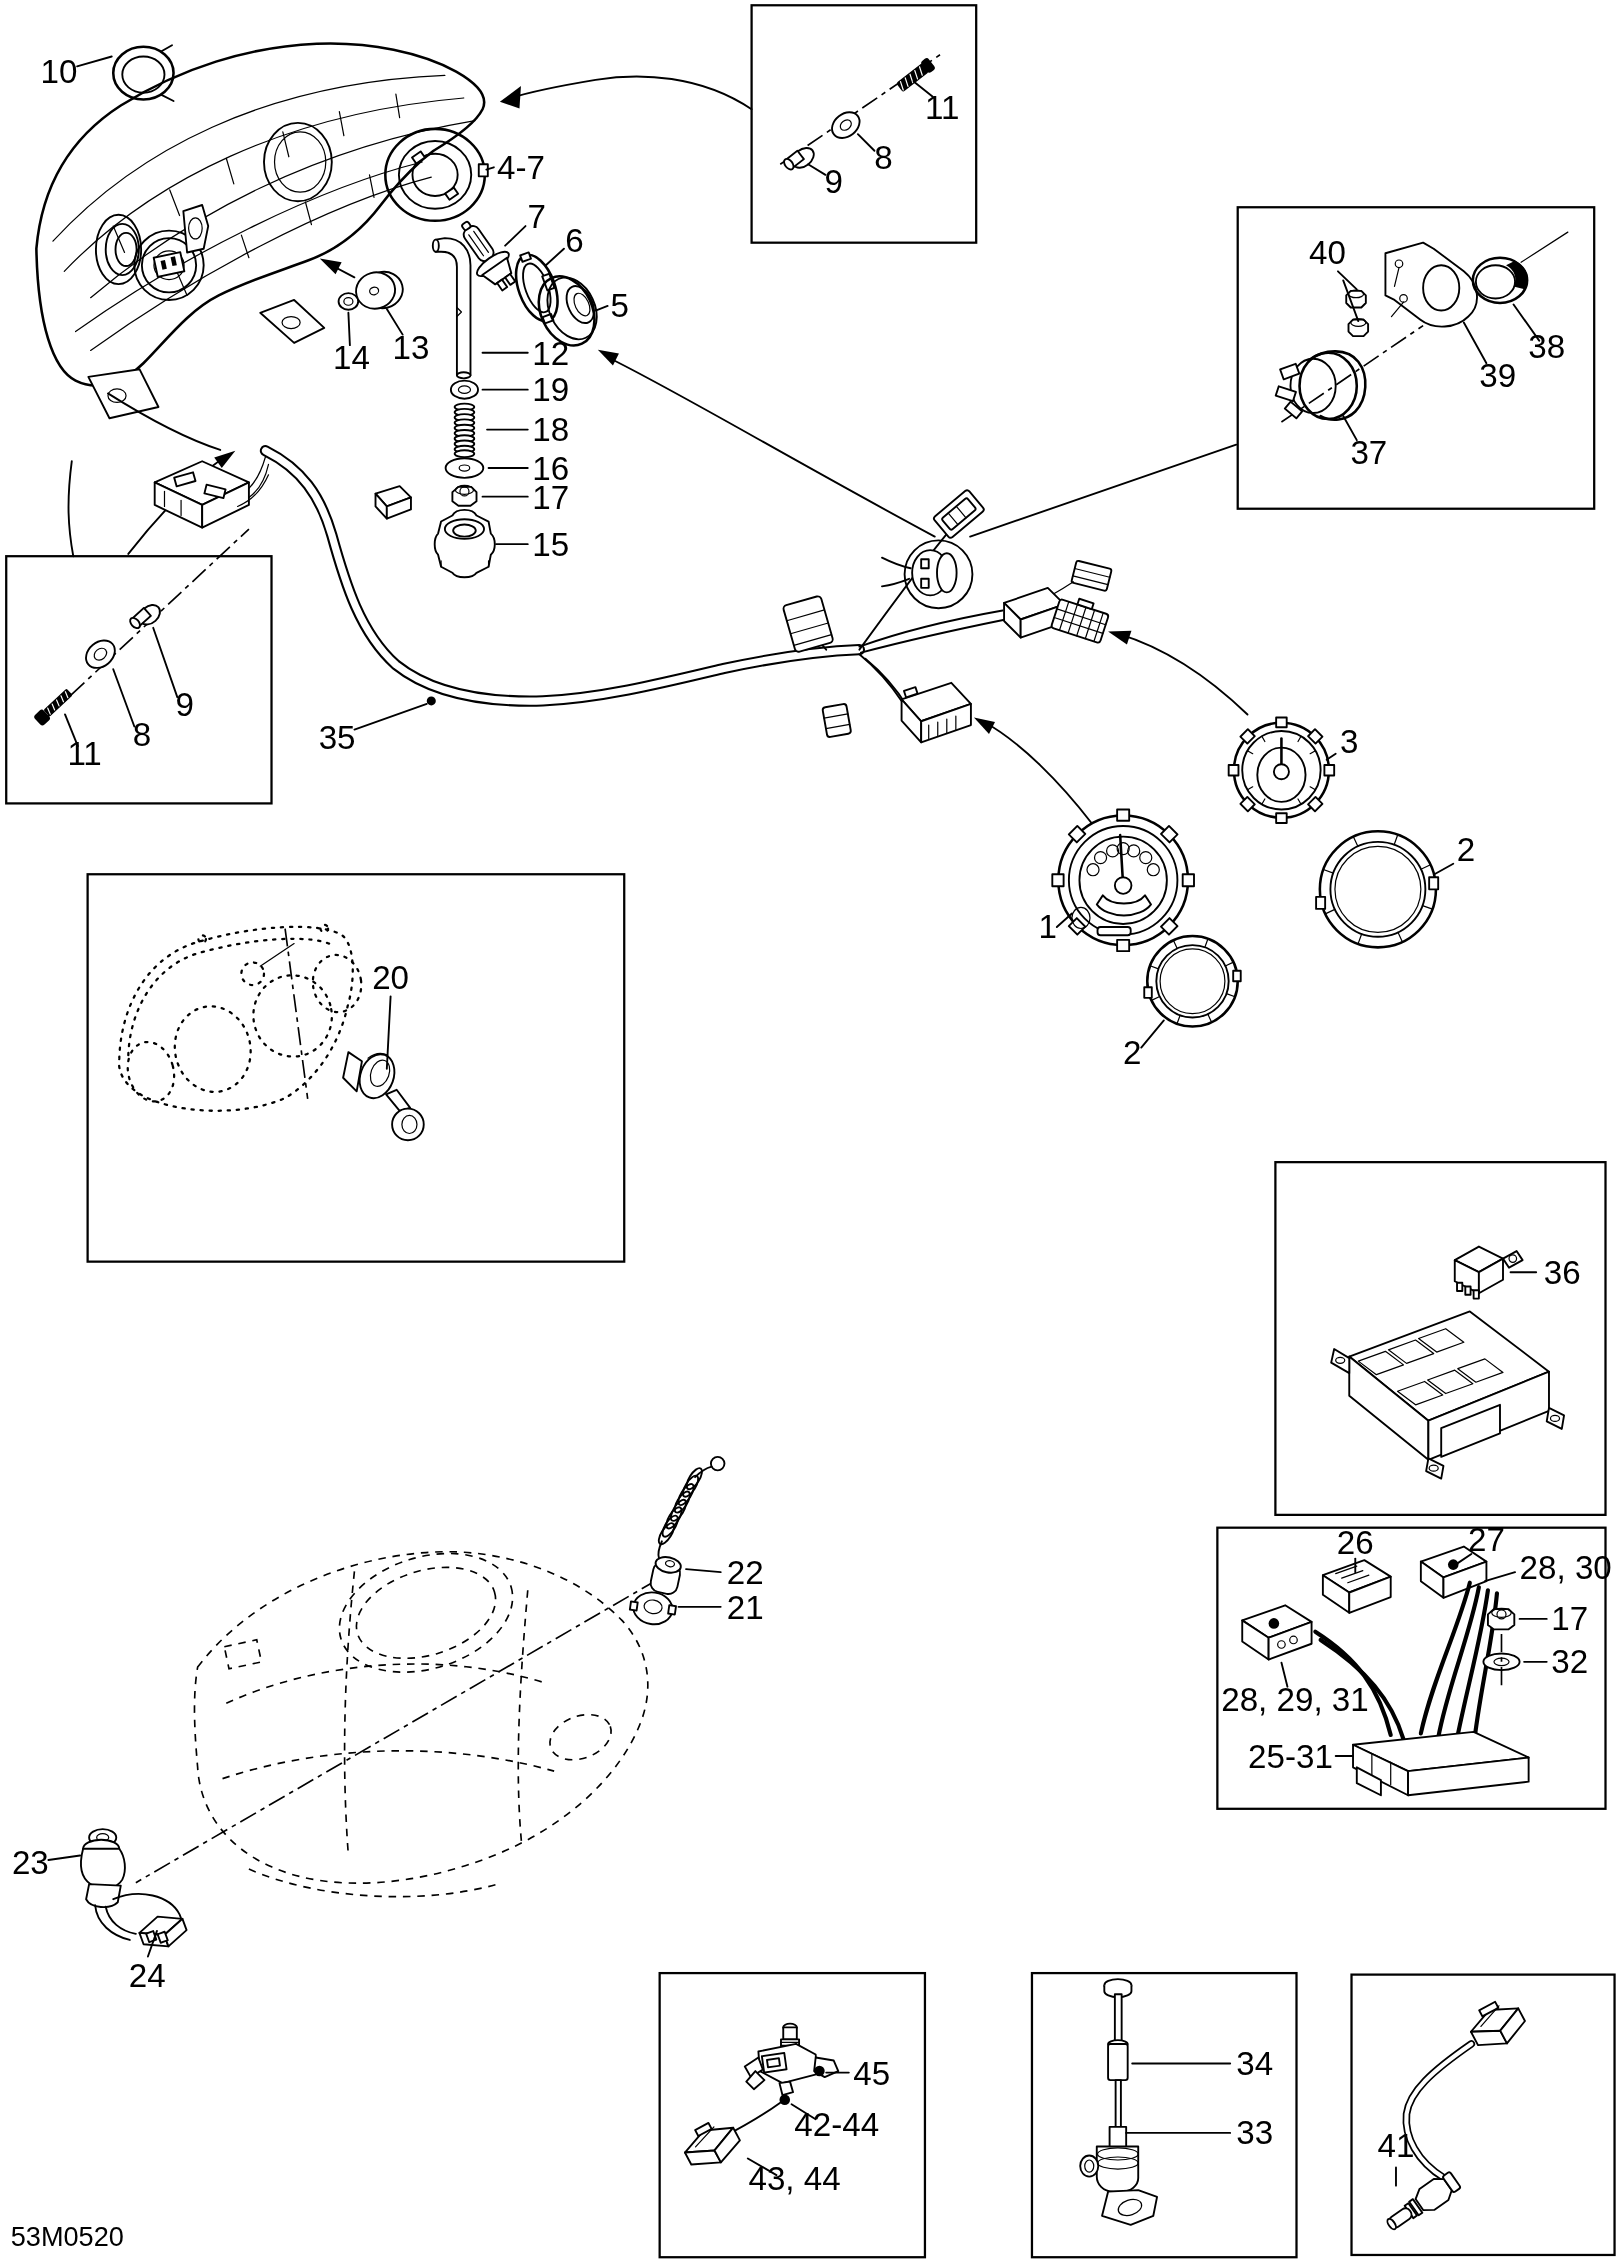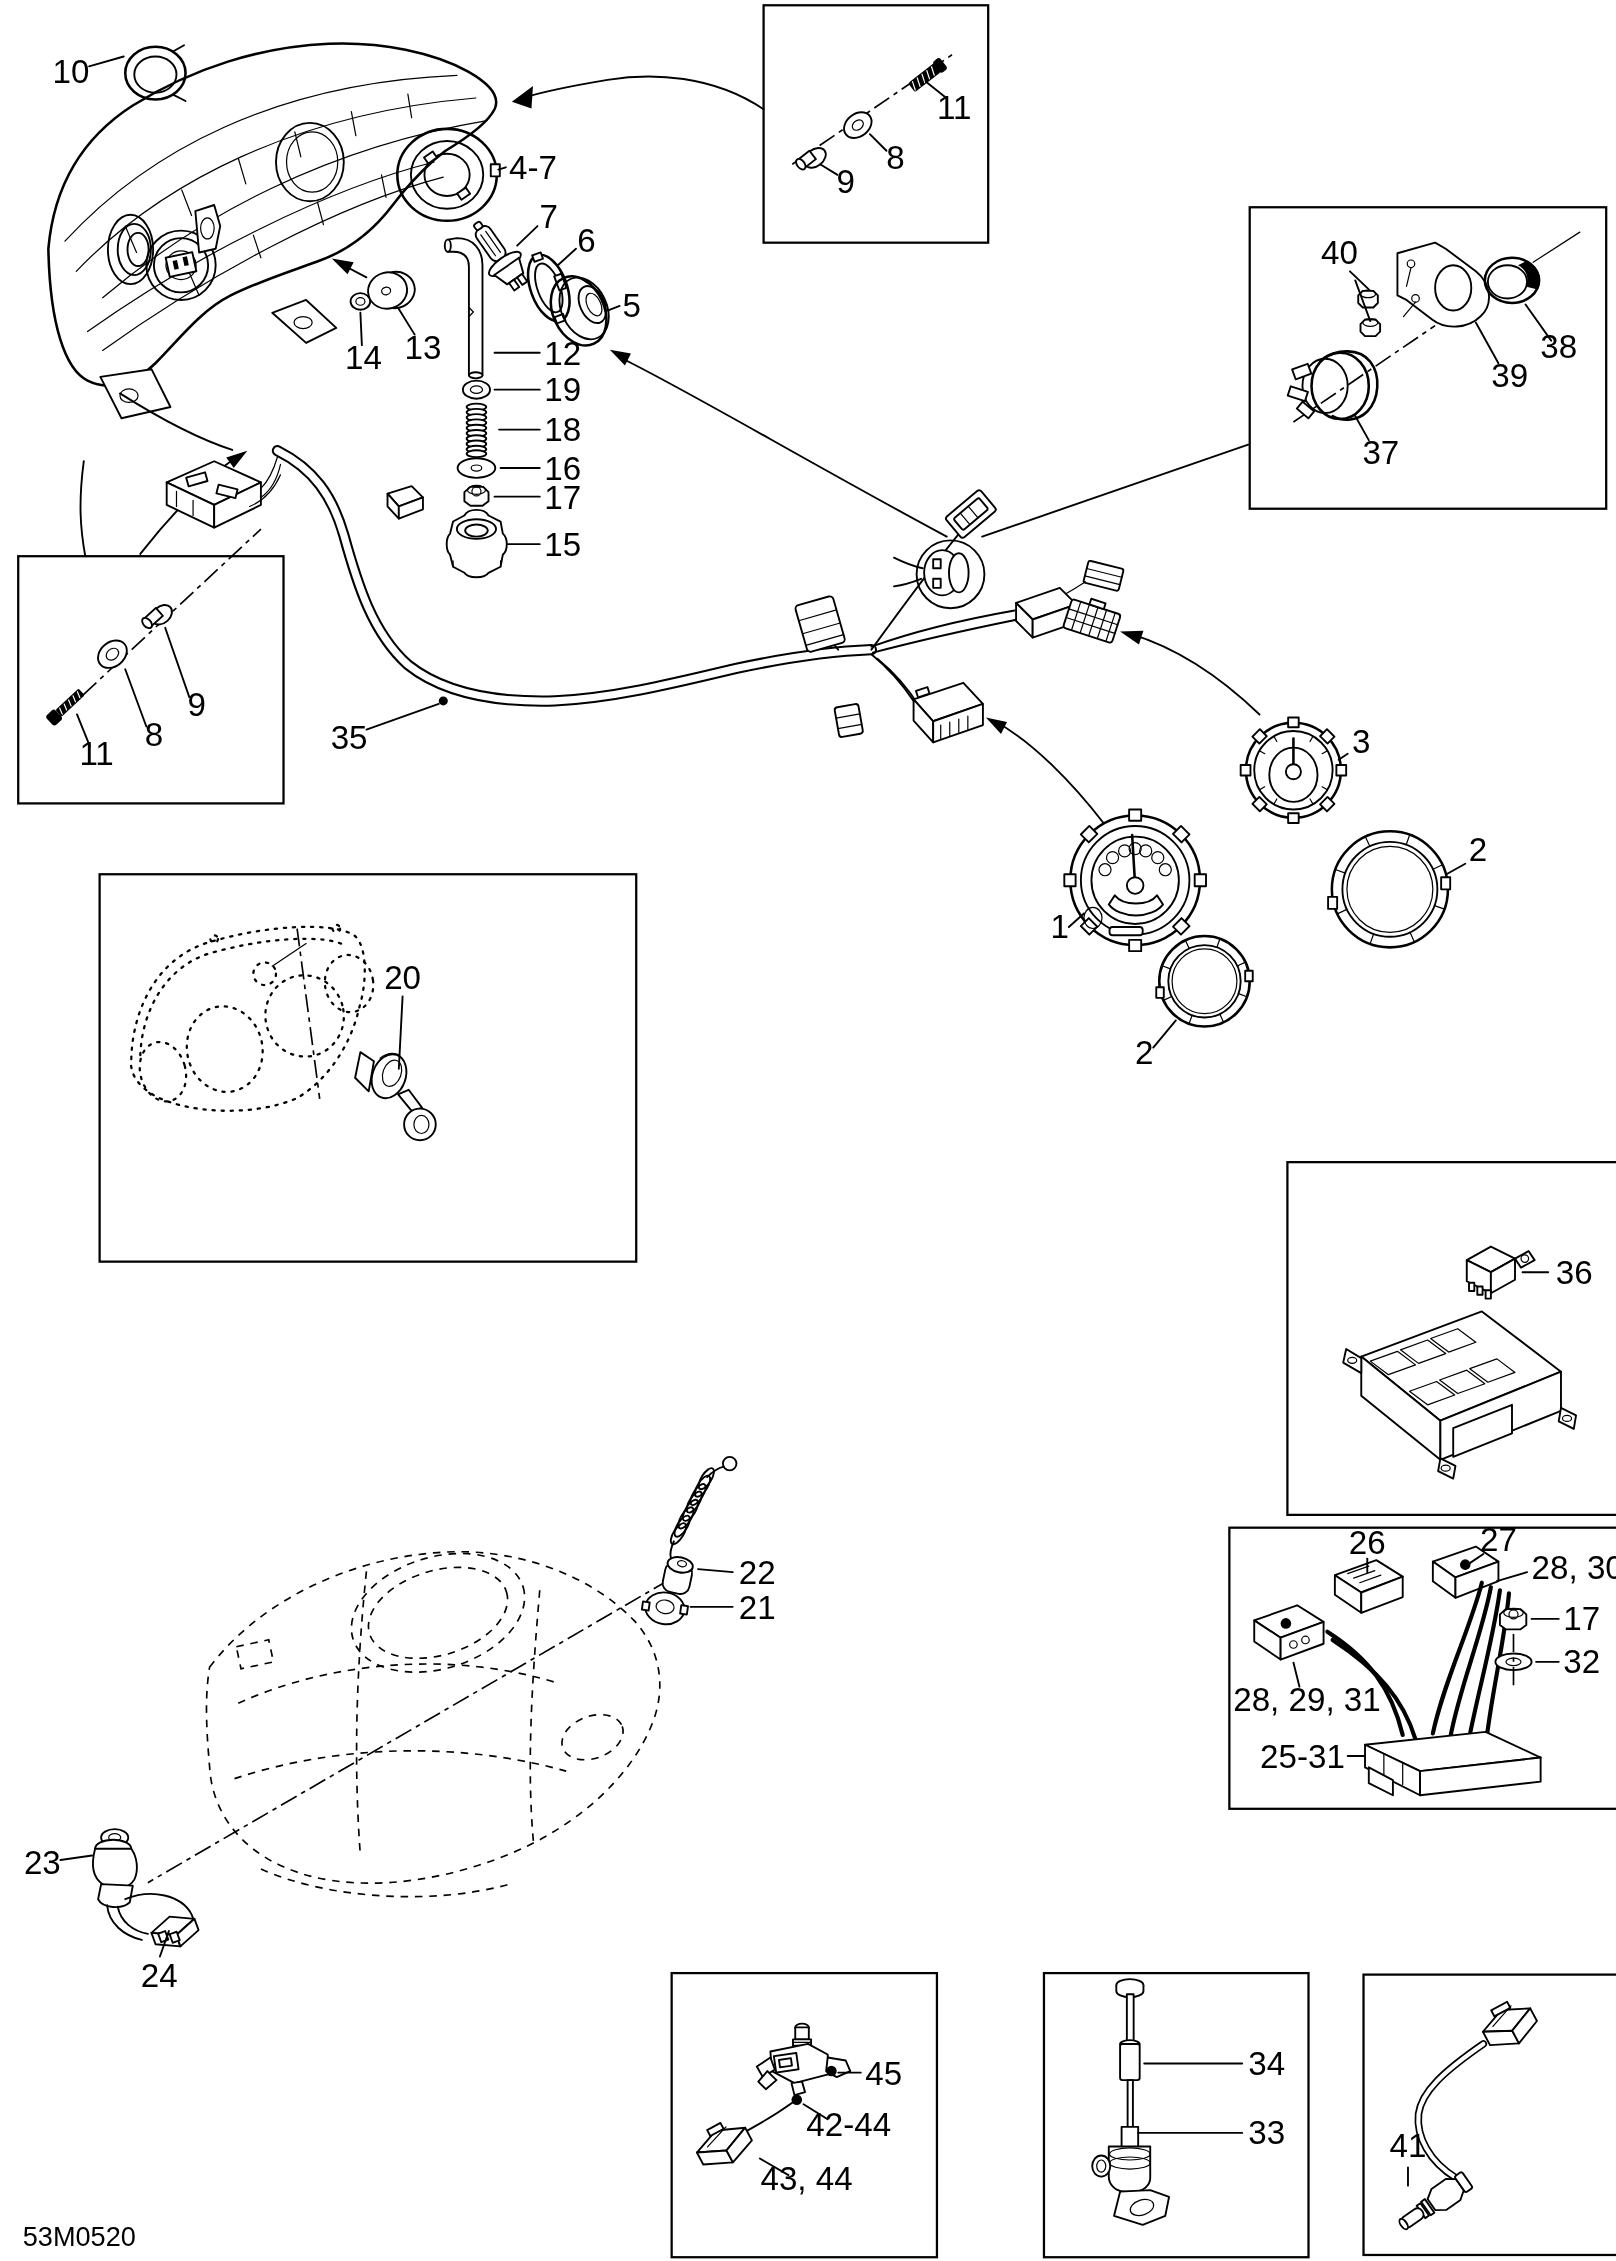--- a/index.html
+++ b/index.html
@@ -1,16 +1,16 @@
 <!DOCTYPE html>
 <html style="font-size:12px"><head>
 <meta charset="utf-8">
 <style>
   html,body{margin:0;padding:0;background:#fff;}
-  #page{width:1400px;height:2261px;background:#fff;position:relative;margin-left:12px;}
+  #page{width:1400px;height:2261px;background:#fff;position:relative;}
   svg{display:block;}
   .ln{fill:none;stroke:#000;stroke-width:2.5;stroke-linecap:round;stroke-linejoin:round;}
   .thn{stroke-width:1.6;}
   .thk{stroke-width:3.4;}
   .fw{fill:#fff;stroke:#000;stroke-width:2.5;stroke-linejoin:round;}
   .fb{fill:#000;stroke:none;}
   .box{fill:none;stroke:#000;stroke-width:3;}
   .dsh{fill:none;stroke:#000;stroke-width:2.2;stroke-dasharray:10 9;}
   .ddt{fill:none;stroke:#000;stroke-width:2.2;stroke-dasharray:24 7 6 7;}
   .dpt{fill:none;stroke:#000;stroke-width:3;stroke-dasharray:3 9;stroke-linecap:round;}

